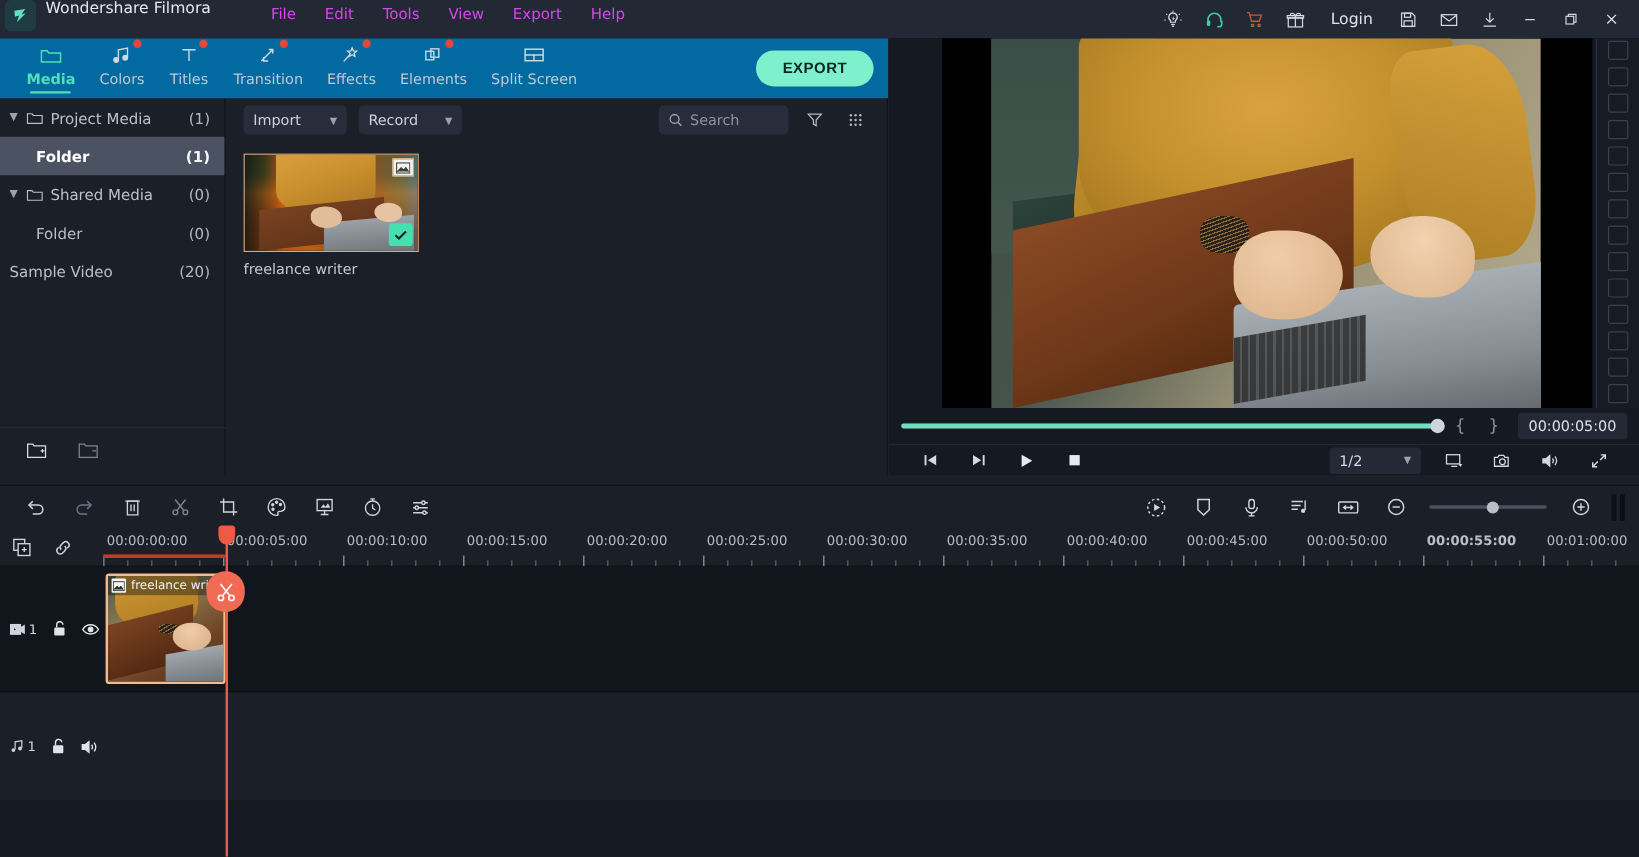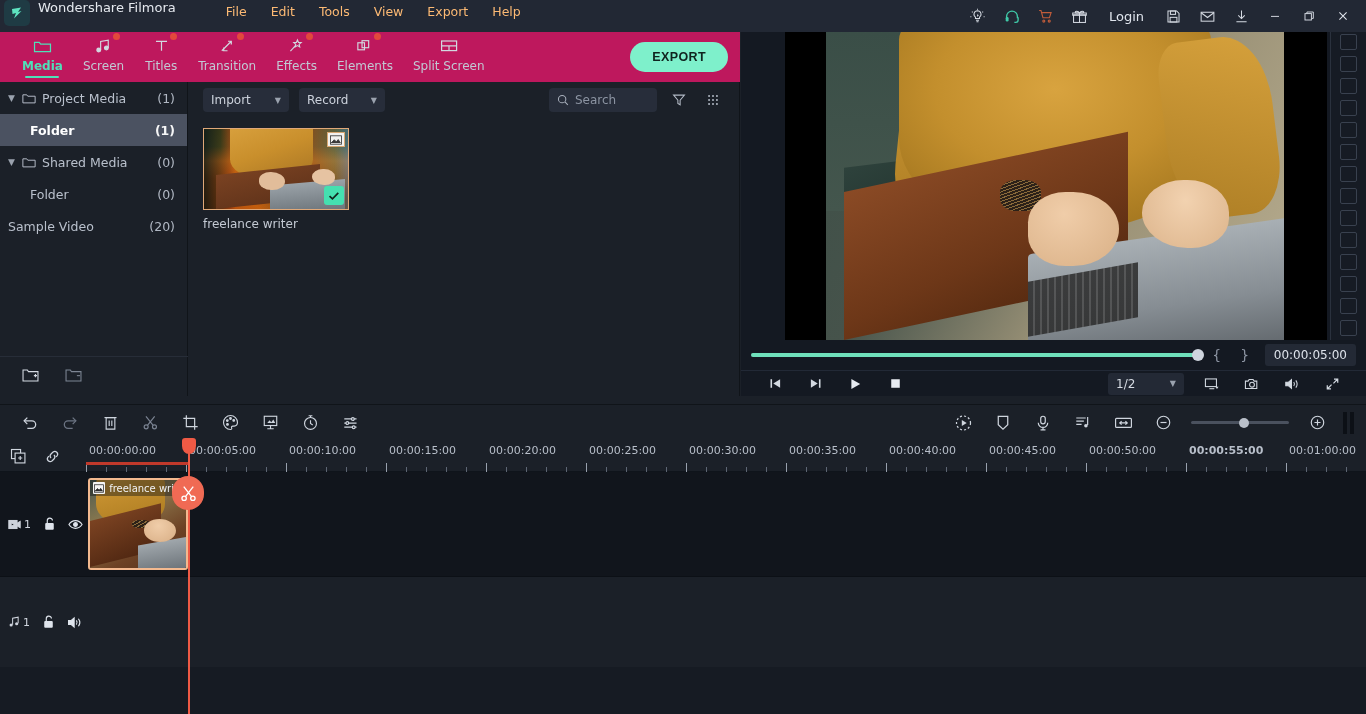--- a/index.html
+++ b/index.html
@@ -19,41 +19,41 @@
     display: flex; align-items: flex-start;
   }
   .logo-box {
     width: 26px; height: 26px; margin-left: 4px; border-radius: 5px;
     background: #1f3b44;
     display: flex; align-items: center; justify-content: center;
   }
   .app-title { margin-left: 8px; font-size: 13px; color: #e4e8ee; }
   .menubar { display: flex; margin-left: 38px; gap: 0px; }
   .menu-item {
-    font-size: 12.5px; color: #fdba74; padding: 4px 12px; cursor: default;
+    font-size: 12.5px; color: #d946ef; padding: 4px 12px; cursor: default;
   }
   .doc-title {
     position: absolute; left: 0; right: 0; text-align: center;
     font-size: 12.5px; color: #e4e8ee; pointer-events: none;
   }
   .tb-right {
     position: absolute; right: 0; top: 0; height: 32px;
     display: flex; align-items: center; gap: 0px; padding-right: 6px;
   }
   .tb-icon {
     width: 34px; height: 32px; display: flex; align-items: center; justify-content: center;
     cursor: pointer;
   }
   .tb-icon svg { display: block; }
   .login-txt { font-size: 13px; color: #dfe4ec; padding: 0 12px; cursor: pointer; }
 
   
   .navbar {
     position: absolute; top: 32px; left: 0; width: 740px; height: 50px;
-    background: #be185d;
+    background: #0369a1;
     display: flex; align-items: flex-start; padding-left: 12px; padding-top: 4px;
   }
   .nav-tab {
     position: relative; width: auto; min-width: 54px; padding: 0 10px;
     display: flex; flex-direction: column; align-items: center; cursor: pointer;
   }
   .nav-ico { height: 20px; display: flex; align-items: center; justify-content: center; position: relative; }
   .nav-label { font-size: 12px; color: #c2c9d4; margin-top: 3px; }
   .nav-tab.active .nav-label { color: #4fe0b8; font-weight: bold; }
   .nav-underline {
@@ -455,21 +455,21 @@
 
     <div class="nav-tab">
       <div class="nav-ico">
         <svg width="19" height="16" viewBox="0 0 20 16" fill="none" stroke="#d2d8e0" stroke-width="1.2">
           <path d="M7 12V3.2l8-1.4V10"></path>
             <circle cx="5" cy="12.2" r="2" fill="#d2d8e0"></circle>
             <circle cx="13" cy="10.2" r="2" fill="#d2d8e0"></circle>
         </svg>
         <span class="dot-badge"></span>
       </div>
-      <div class="nav-label">Screen</div>
+      <div class="nav-label">Colors</div>
     </div>
 
     <div class="nav-tab">
       <div class="nav-ico">
         <svg width="17" height="16" viewBox="0 0 20 16" fill="none" stroke="#d2d8e0" stroke-width="1.4">
           <path d="M3.5 2.6h13M10 2.6v11"></path>
         </svg>
         <span class="dot-badge"></span>
       </div>
       <div class="nav-label">Titles</div>

